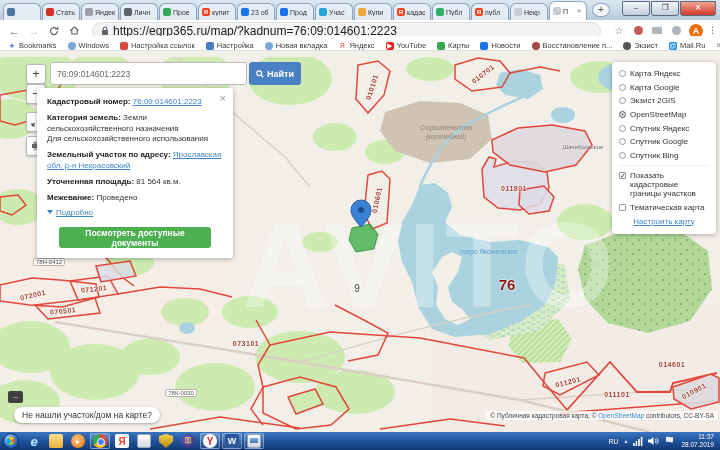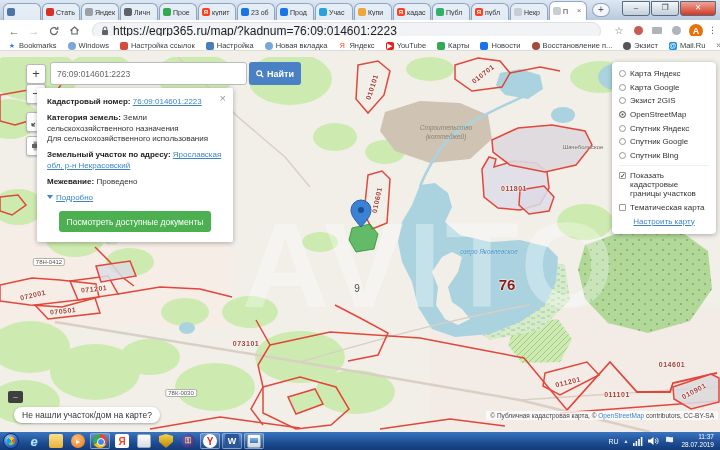--- a/index.html
+++ b/index.html
@@ -66,21 +66,21 @@
   #infocard{position:absolute;left:37px;top:31px;width:196px;background:#fff;border-radius:2px;
     box-shadow:0 1px 5px rgba(0,0,0,.3);padding:9px 10px 10px;box-sizing:border-box;font-size:8px;color:#333;line-height:1.35;}
   #infocard b{color:#222;}
   #infocard .row{margin-bottom:5px;}
   #infocard a, .bluelink{color:#3d85c8;text-decoration:underline;}
   #cardclose{position:absolute;right:7px;top:5px;color:#999;font-size:11px;line-height:10px;}
   #detailsrow{color:#3d85c8;}
   .caret{display:inline-block;width:0;height:0;border-left:3px solid transparent;border-right:3px solid transparent;
     border-top:4px solid #3d85c8;margin-right:3px;vertical-align:1px;}
   #docsbtn{display:block;margin:8px auto 0;width:152px;height:21px;background:#4caf50;border:none;border-radius:3px;
-    color:#fff;font-size:8.5px;font-family:inherit;}
+    color:#fff;font-size:8.5px;font-family:inherit;font-weight:bold;}
   
   #layerspanel{position:absolute;left:612px;top:5px;width:104px;background:#fff;border-radius:4px;
     box-shadow:0 1px 5px rgba(0,0,0,.3);padding:7px 7px 8px;box-sizing:border-box;font-size:8px;color:#333;}
   .lrow{display:flex;align-items:flex-start;margin-bottom:4.5px;line-height:1.15;}
   .radio{flex:0 0 7px;width:7px;height:7px;border:1px solid #999;border-radius:50%;margin:1px 4px 0 0;box-sizing:border-box;background:#fff;}
   .radio.sel{border-color:#555;box-shadow:inset 0 0 0 1.5px #fff, inset 0 0 0 5px #444;}
   .chk{flex:0 0 7px;width:7px;height:7px;border:1px solid #999;border-radius:1px;margin:1px 4px 0 0;box-sizing:border-box;
     background:#fff;font-size:7px;line-height:6px;text-align:center;color:#222;}
   #sharebtn{display:block;width:90px;height:17px;margin:7px auto 5px;background:#d9534f;border:1px solid #c9423e;border-radius:3px;
     color:#fff;font-size:8.5px;font-family:inherit;}
@@ -443,20 +443,22 @@
 
     <div id="infocard">
       <div id="cardclose">×</div>
       <div class="row"><b>Кадастровый номер:</b>
         <a>76:09:014601:2223</a></div>
       <div class="row"><b>Категория земель:</b>
         <span>Земли сельскохозяйственного назначения</span><br>
         <span>Для сельскохозяйственного использования</span></div>
       <div class="row"><b>Земельный участок по адресу:</b>
         <a>Ярославская обл, р-н Некрасовский</a></div>
+      <div class="row"><b>Уточненная площадь:</b>
+        <span>81 564 кв.м.</span></div>
       <div class="row"><b>Межевание:</b>
         <span>Проведено</span></div>
       <div class="row" id="detailsrow">
         <span class="caret"></span><span class="bluelink">Подробно</span></div>
       <button id="docsbtn">Посмотреть доступные документы</button>
     </div>
 
     <div id="layerspanel">
       <div id="layeropts">
           <div class="lrow">

